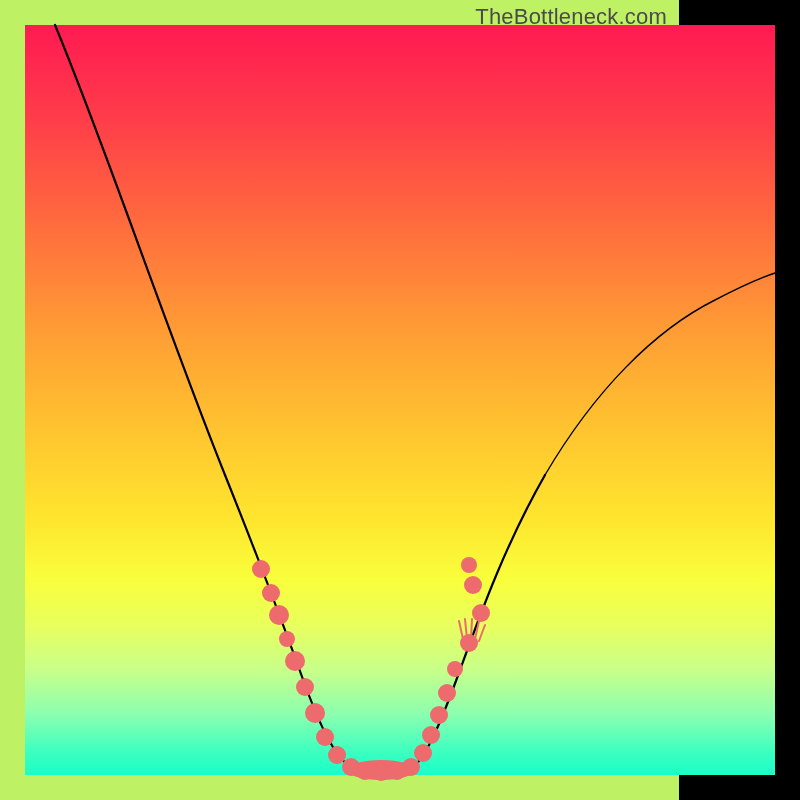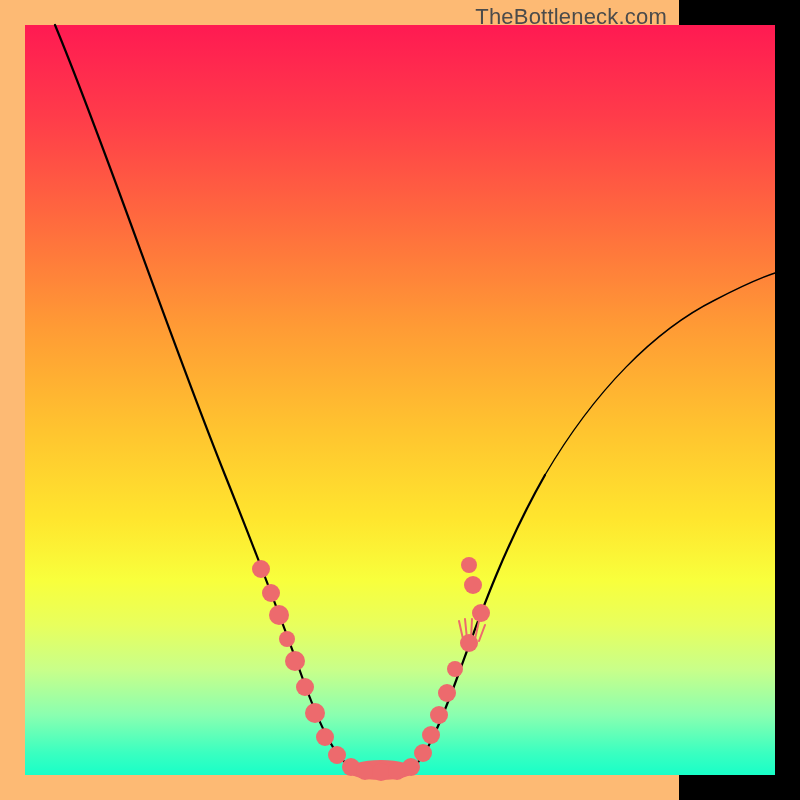--- a/index.html
+++ b/index.html
@@ -10,21 +10,21 @@
     overflow: hidden;
     background: #000;
     font-family: Arial, Helvetica, sans-serif;
   }
   .frame {
     position: absolute;
     left: 0;
     top: 0;
     width: 679px;
     height: 800px;
-    background: #fdba74;
+    background: #bef264;
   }
   .plot-area {
     position: absolute;
     left: 25px;
     top: 25px;
     width: 750px;
     height: 750px;
     background: linear-gradient(
       to bottom,
       #ff1a52 0%,

